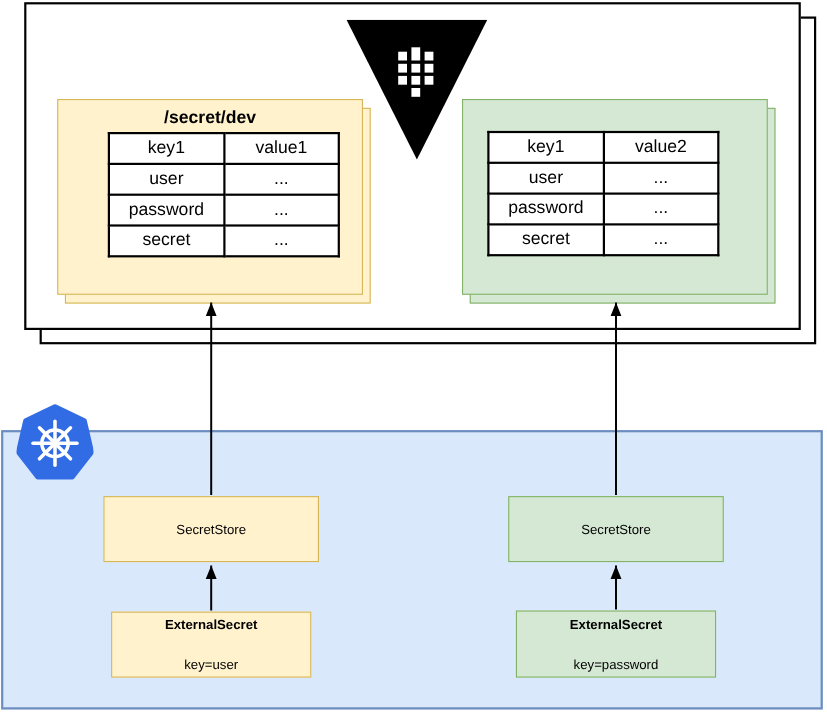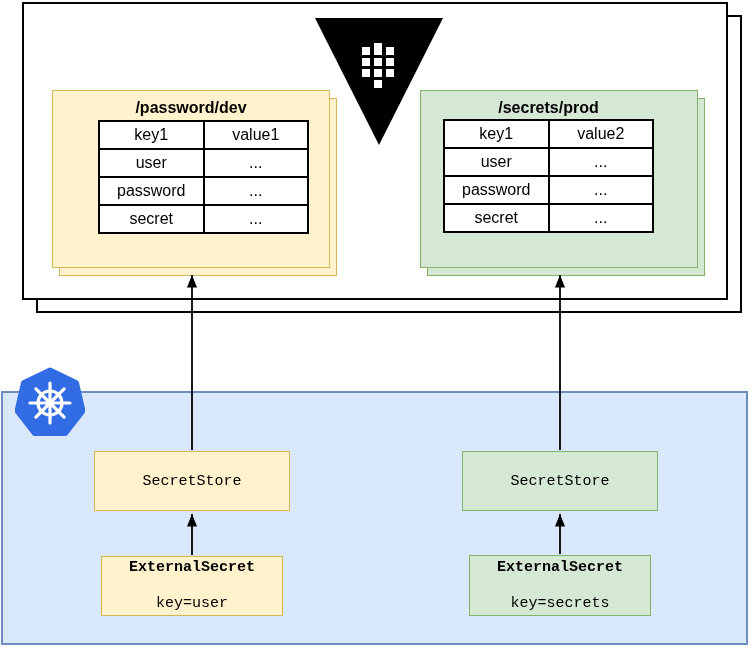--- a/index.html
+++ b/index.html
@@ -54,22 +54,21 @@
     background: #dae8fc;
     border: 2px solid #6c8ebf;
   }
 
   .node-box {
     display: flex;
     align-items: center;
     justify-content: center;
     flex-direction: column;
     text-align: left;
-    font-size: 15px;
-    font-family: Liberation Mono, monospace;
+    font-size: 12px;
   }
   .node-box .bold-line { font-weight: bold; line-height: 20px; }
   .node-box .sub-line  { line-height: 20px; margin-top: 16px; }
 
   svg { display: block; }
   .overlay { pointer-events: none; }
 </style>
 </head>
 <body>
 
@@ -91,21 +90,21 @@
         <rect x="47" y="51" width="8" height="8"></rect>
         <rect x="59" y="51" width="8" height="8"></rect>
         <rect x="71" y="51" width="8" height="8"></rect>
         <rect x="59" y="62" width="8" height="8"></rect>
       </g>
     </svg>
   </div>
 
   <div class="abs card-yellow" style="left:59px; top:98px; width:278px; height:178px;"></div>
   <div class="abs card-yellow" style="left:52px; top:90px; width:278px; height:178px;"></div>
-  <div class="abs card-title" style="left:52px; top:97px; width:278px;">/password/dev</div>
+  <div class="abs card-title" style="left:52px; top:97px; width:278px;">/secret/dev</div>
   <table class="kv abs" style="left:98px; top:120px;">
     <tbody>
       <tr>
         <td>key1</td>
         <td>value1</td>
       </tr>
       <tr>
         <td>user</td>
         <td>...</td>
       </tr>
@@ -115,21 +114,20 @@
       </tr>
       <tr>
         <td>secret</td>
         <td>...</td>
       </tr>
     </tbody>
   </table>
 
   <div class="abs card-green" style="left:427px; top:98px; width:278px; height:178px;"></div>
   <div class="abs card-green" style="left:420px; top:90px; width:278px; height:178px;"></div>
-  <div class="abs card-title" style="left:443px; top:97px; width:211px;">/secrets/prod</div>
   <table class="kv abs" style="left:443px; top:119px;">
     <tbody>
       <tr>
         <td>key1</td>
         <td>value2</td>
       </tr>
       <tr>
         <td>user</td>
         <td>...</td>
       </tr>
@@ -170,21 +168,21 @@
   <div class="abs card-yellow node-box" style="left:101px; top:556px; width:182px; height:60px;">
     <span class="bold-line">ExternalSecret</span>
     <span class="sub-line">key=user</span>
   </div>
 
   <div class="abs card-green node-box" style="left:462px; top:451px; width:196px; height:60px;">
     <span>SecretStore</span>
   </div>
   <div class="abs card-green node-box" style="left:469px; top:555px; width:182px; height:61px;">
     <span class="bold-line">ExternalSecret</span>
-    <span class="sub-line">key=secrets</span>
+    <span class="sub-line">key=password</span>
   </div>
 
   <svg class="abs overlay" style="left:0; top:0;" width="752" height="648" viewBox="0 0 752 648">
     <defs>
       <marker id="arrowhead" viewBox="0 0 10 10" refX="10" refY="5" markerWidth="7" markerHeight="7" orient="auto" markerUnits="strokeWidth">
         <path d="M0,1 L10,5 L0,9 Z" fill="#000000"></path>
       </marker>
     </defs>
     <g stroke="#000000" stroke-width="1.8" fill="none">
       <line x1="192" y1="450" x2="192" y2="275" marker-end="url(#arrowhead)"></line>

